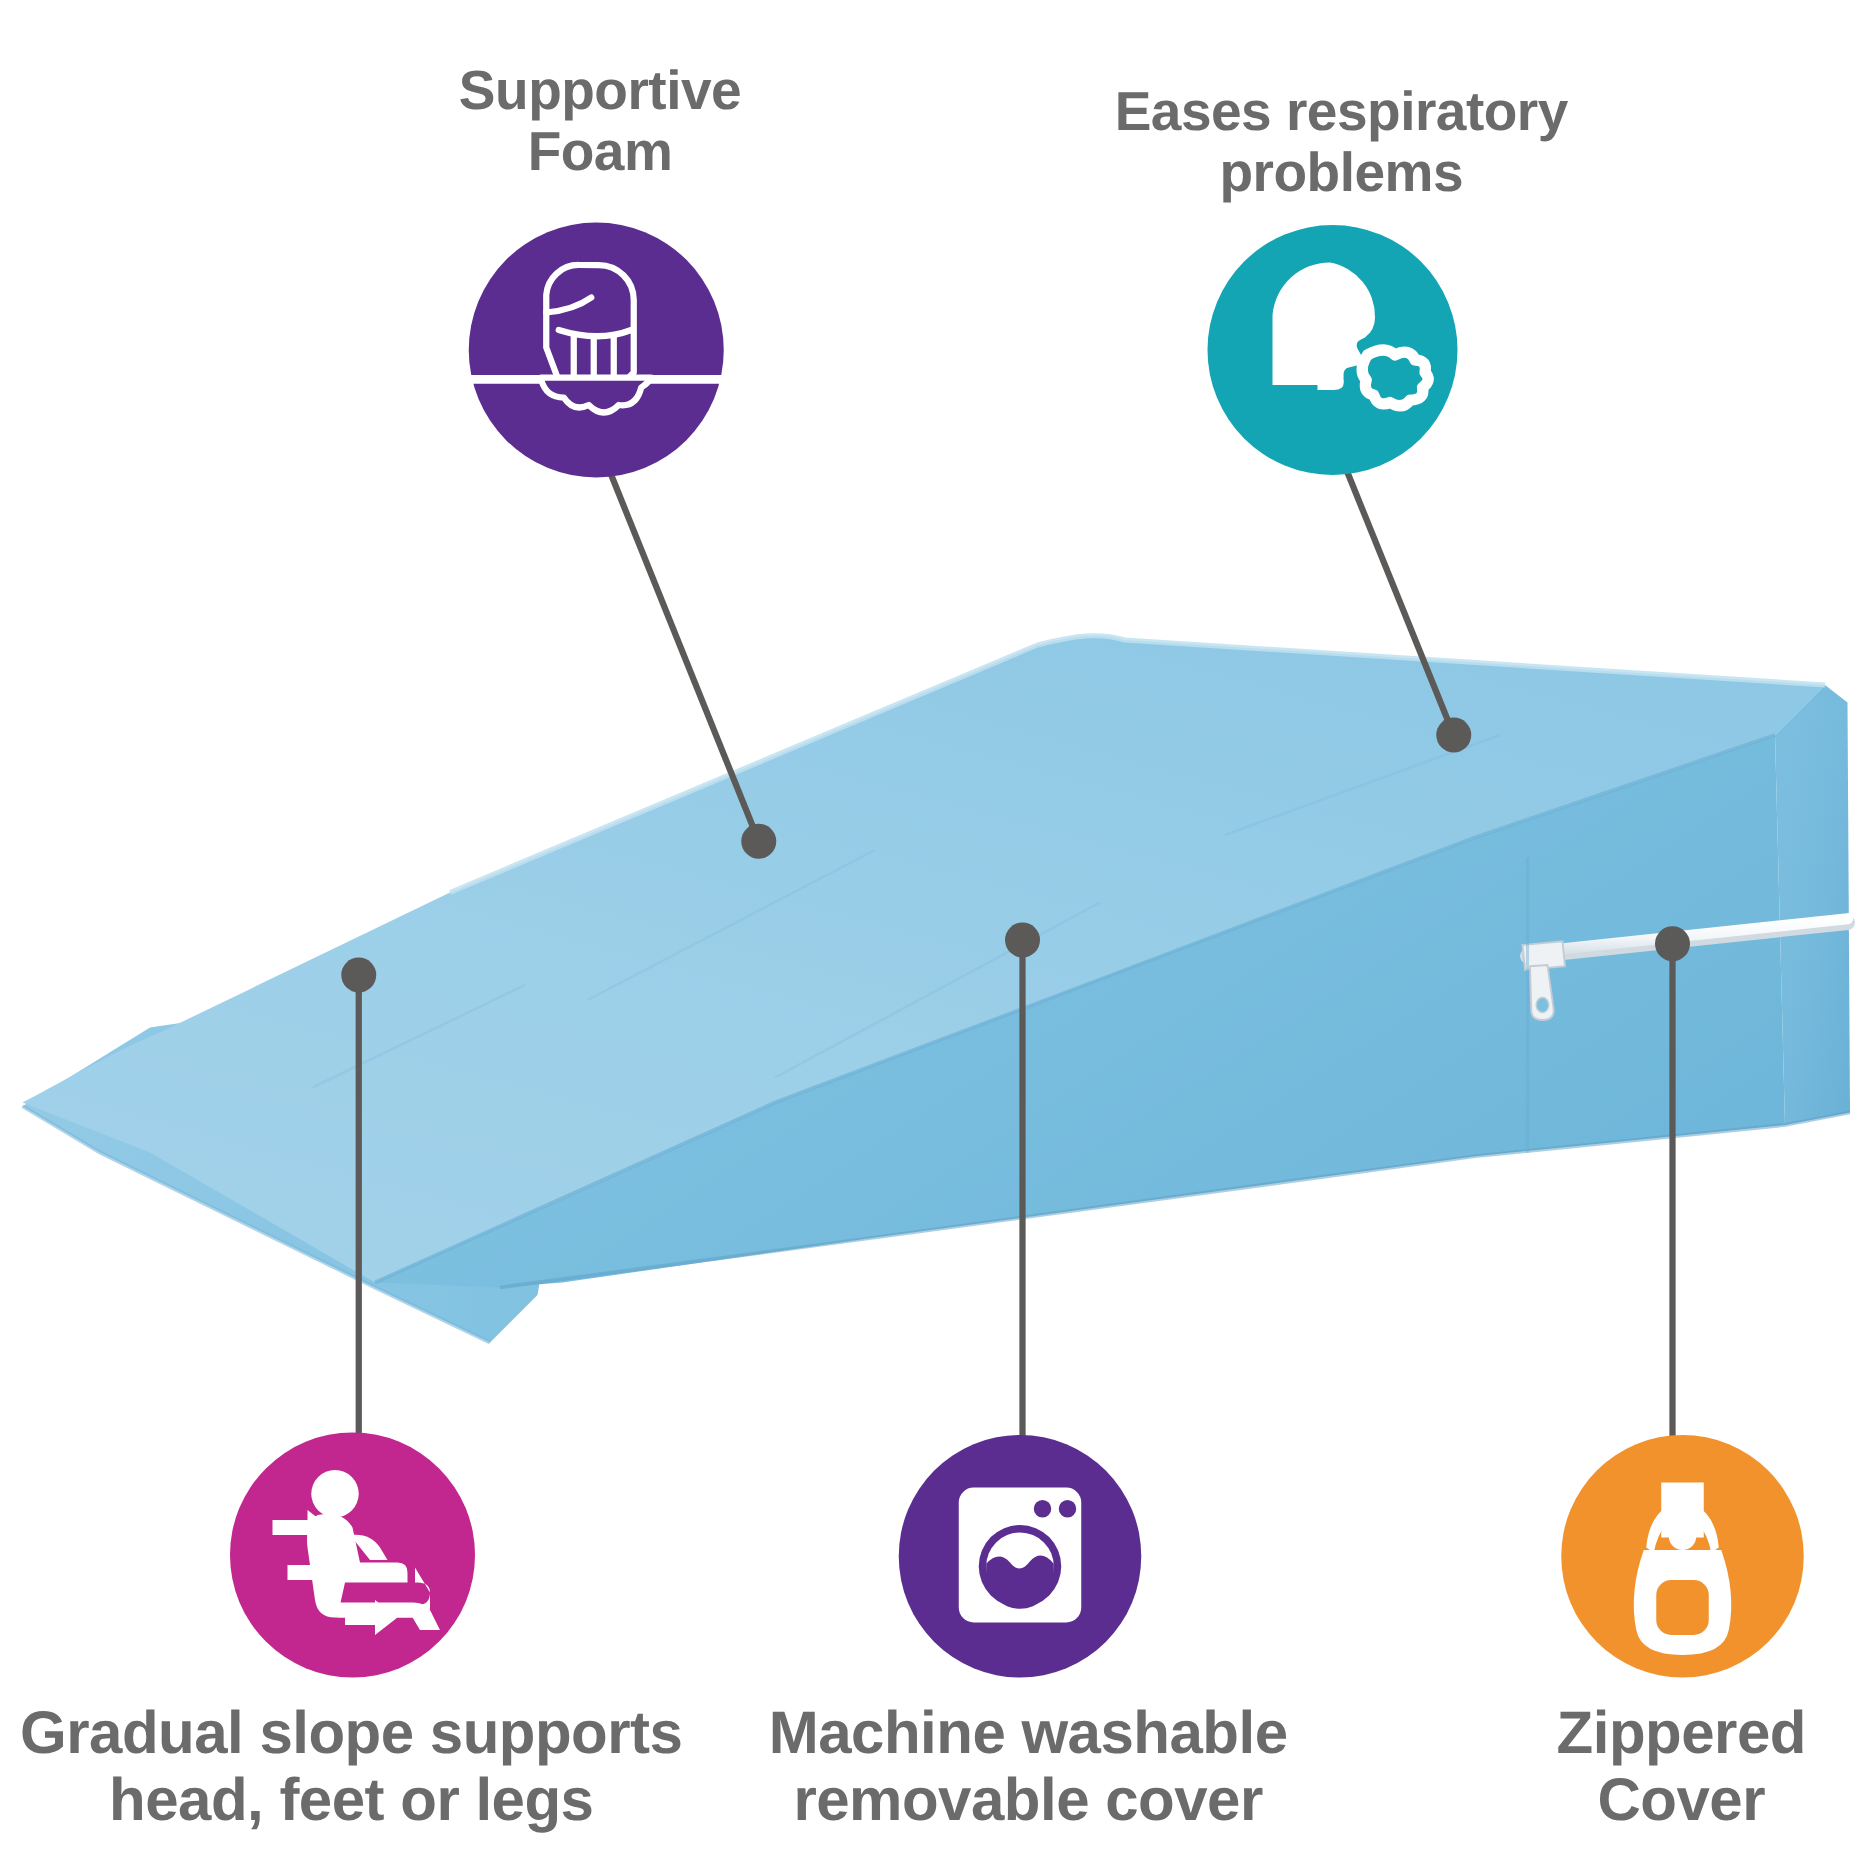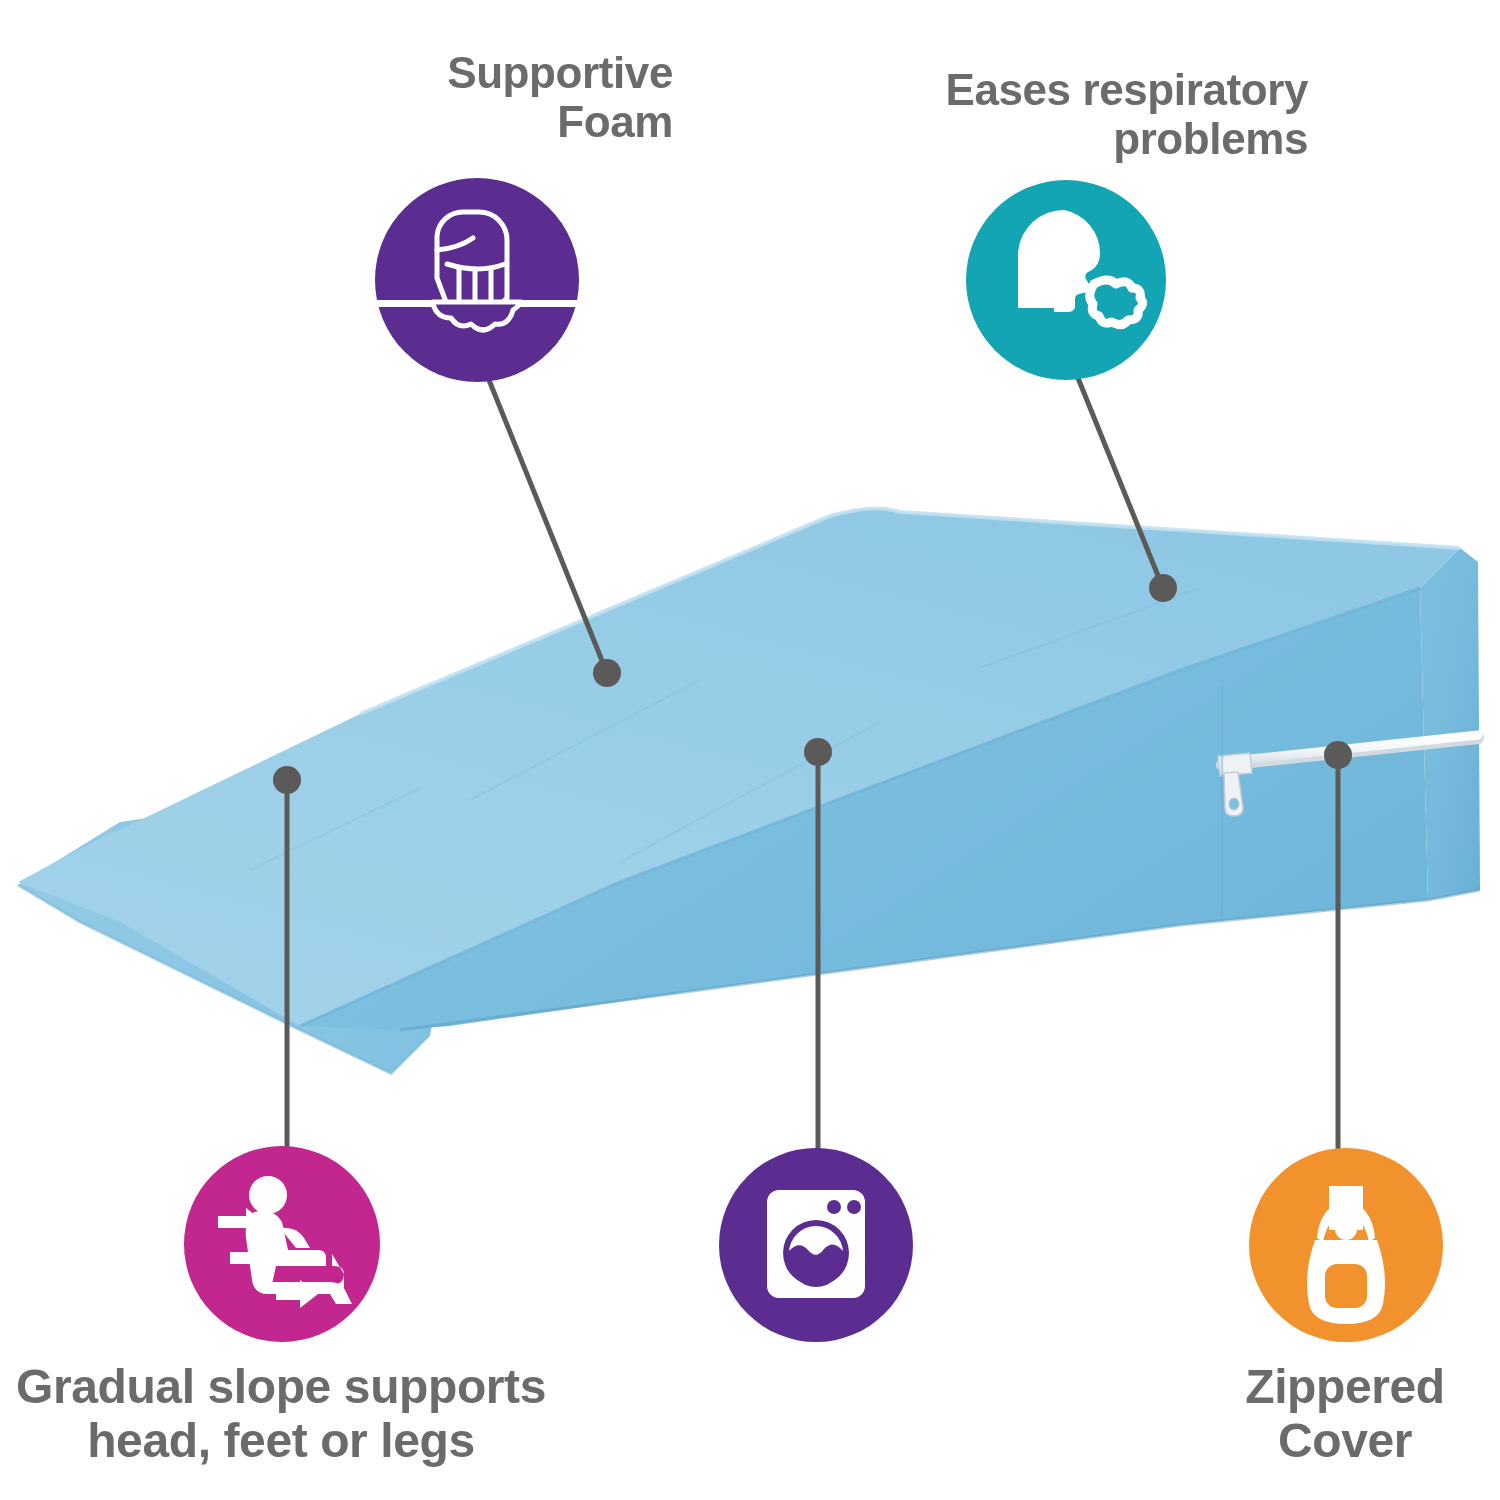--- a/index.html
+++ b/index.html
@@ -23,21 +23,21 @@
   
   .callout-label {
     position: absolute;
     text-align: center;
     color: #6b6b6b;
     font-weight: bold;
     line-height: 1.12;
     letter-spacing: -0.4px;
     white-space: pre-line;
   }
-  .label-top    { font-size: 44px; text-align: right; }
+  .label-top    { font-size: 44px; }
   .label-bottom { font-size: 48px; }
 
   #label-supportive-foam {
     left: 287px; top: 48px; width: 386px;
   }
   #label-respiratory {
     left: 838px; top: 65px; width: 470px;
   }
   #label-gradual-slope {
     left: 0px; top: 1360px; width: 562px;
@@ -345,20 +345,22 @@
       <path d="M 70 103
                Q 80 92 89 102
                Q 97 112 105 101
                Q 114 91 124 103
                L 124 112
                A 27 27 0 0 1 70 112
                Z" fill="#5b2d90"></path>
     </svg>
   </div>
 
+  <div class="callout-label label-bottom" id="label-machine-wash">Machine washable
+removable cover</div>
 
   <div class="icon-circle" id="icon-zippered" style="background:#f2922d;">
     <svg width="194" height="194" viewBox="0 0 194 194">
 
       <path d="M 80 38 L 114 38 L 114 82 L 80 82 Z" fill="#ffffff"></path>
 
       <path d="M 68 90
                Q 70 66 86 56
                L 108 56
                Q 124 66 126 90

